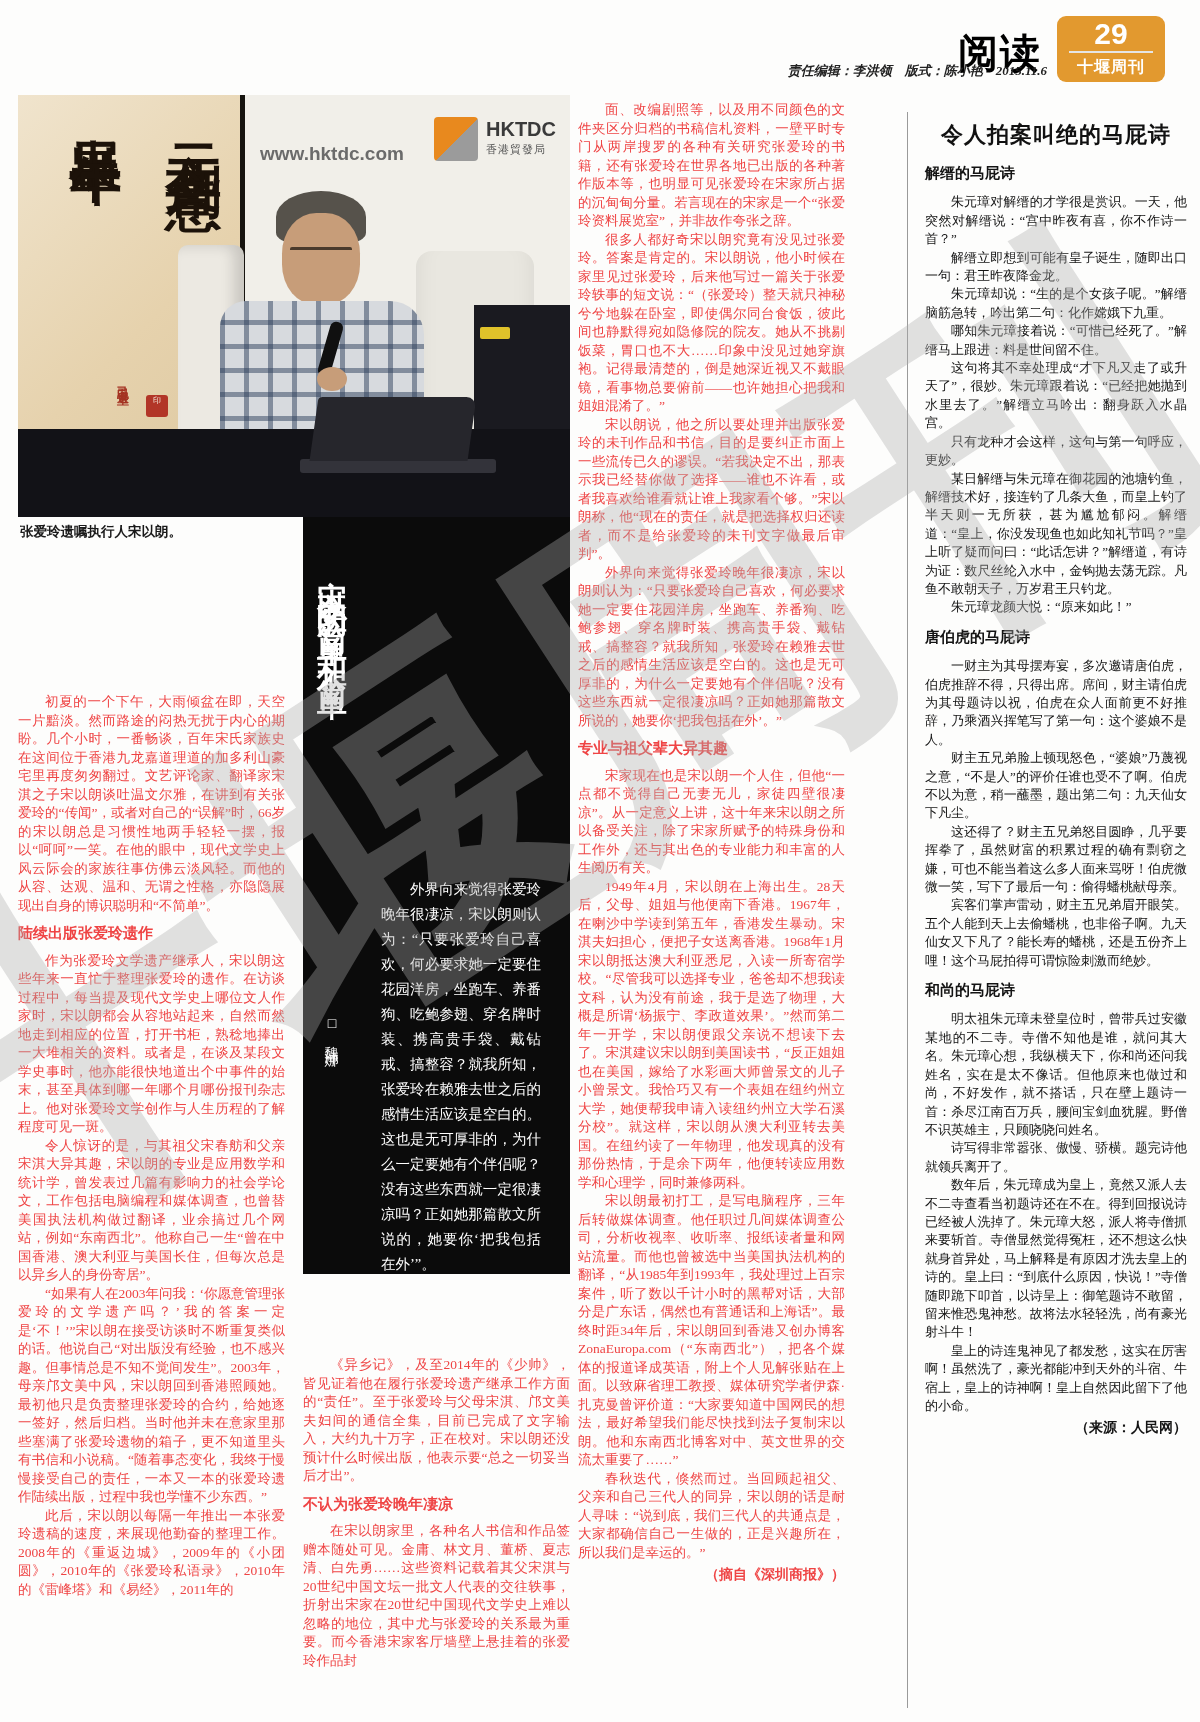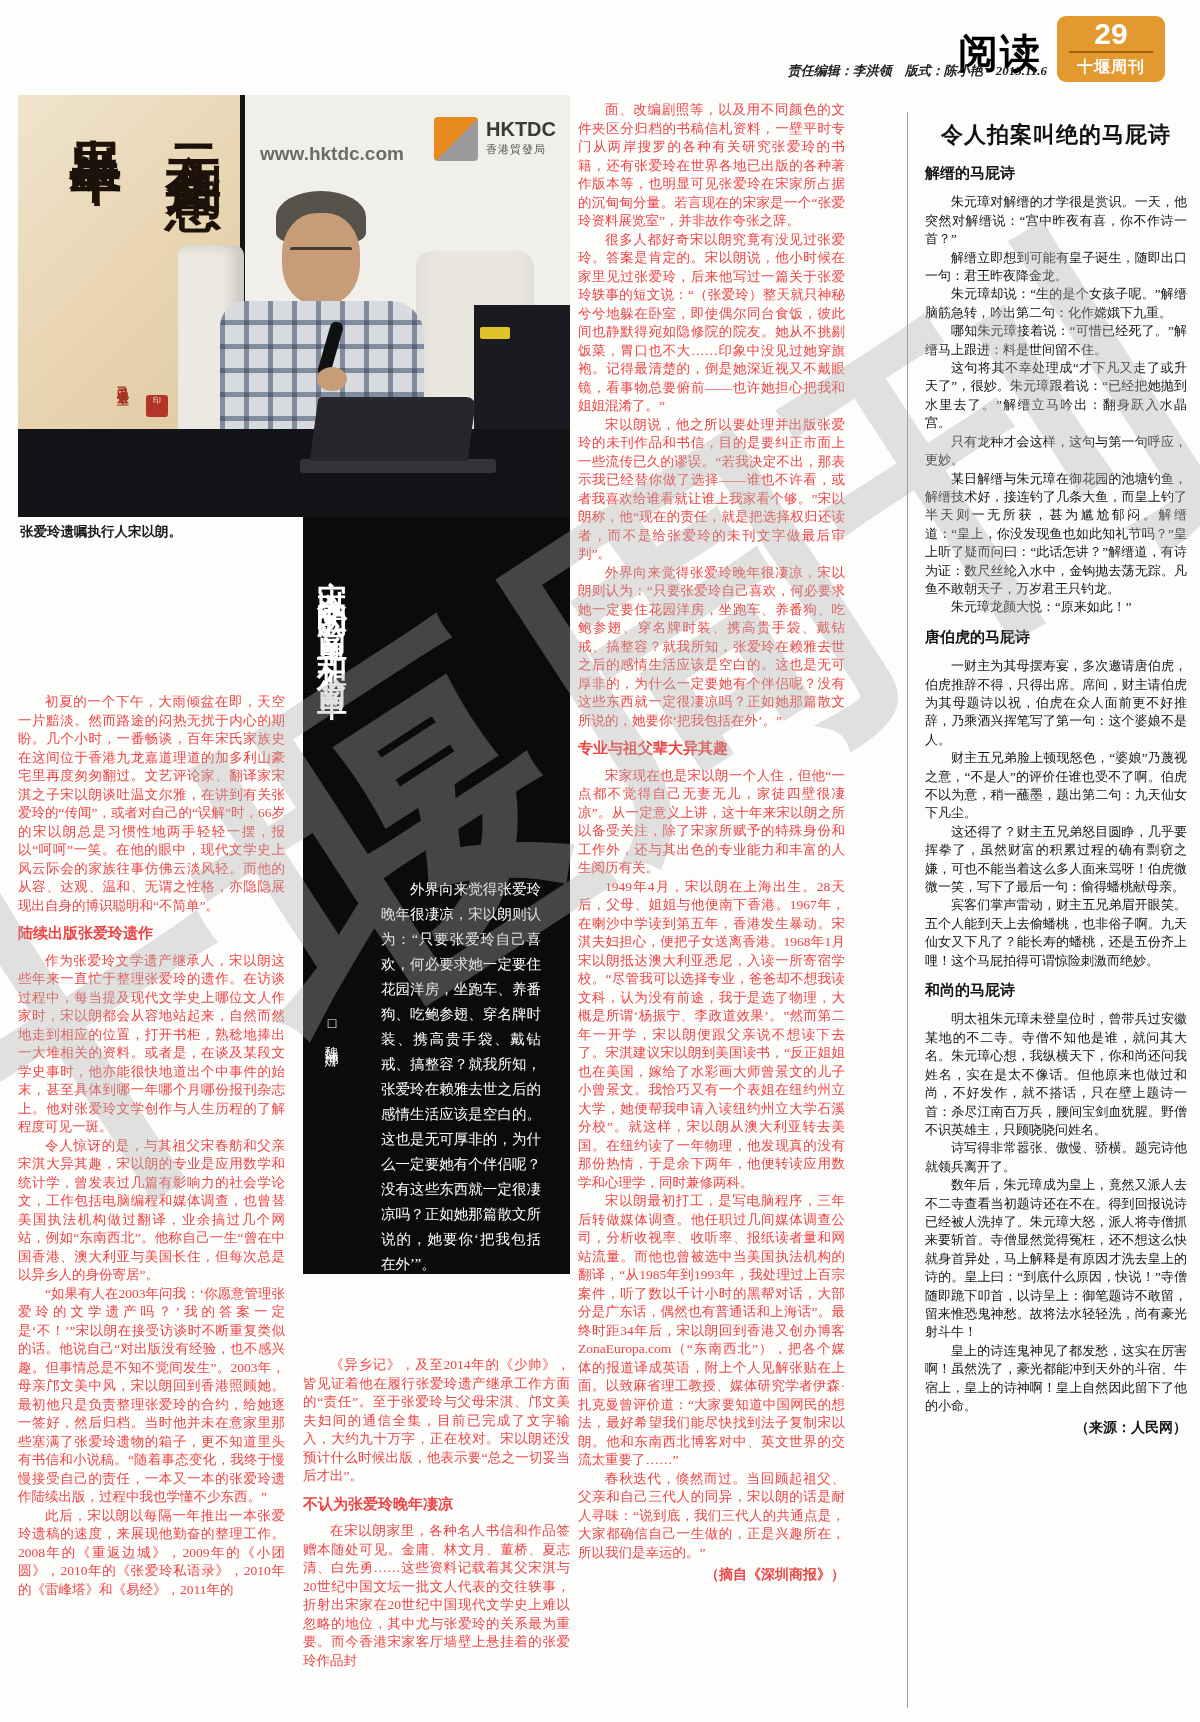--- a/index.html
+++ b/index.html
@@ -6,21 +6,21 @@
   .page{position:relative;width:1200px;height:1722px;margin:0 auto;background:#fdfdfc;overflow:hidden;
         font-family:"Liberation Serif","DejaVu Serif",serif;color:#111;}
   
   .masthead-section{position:absolute;left:958px;top:26px;font-family:"Liberation Sans",sans-serif;
         font-weight:bold;font-size:40px;letter-spacing:2px;color:#000;}
   .editor-line{position:absolute;right:153px;top:62px;font-style:italic;font-weight:bold;
         font-size:13px;color:#222;font-family:"Liberation Serif",serif;}
   .page-badge{position:absolute;left:1057px;top:16px;width:108px;height:66px;background:#e2992f;
         border-radius:9px;color:#fff;text-align:center;overflow:hidden;}
   .badge-number{font-family:"Liberation Sans",sans-serif;font-size:30px;line-height:34px;font-weight:bold;
-        border-bottom:2px solid #a16207;margin:1px 12px 0;}
+        border-bottom:2px solid #e5e5e5;margin:1px 12px 0;}
   .badge-name{font-family:"Liberation Sans",sans-serif;font-size:16px;font-weight:bold;line-height:27px;letter-spacing:1px;}
   
   .photo{position:absolute;left:18px;top:95px;width:552px;height:422px;background:#cfc8b8;overflow:hidden;}
   .photo-wall-left{position:absolute;left:0;top:0;width:226px;height:100%;
         background:linear-gradient(135deg,#f0e4cd 0%,#e6d2ad 55%,#dcc79f 100%);}
   .photo-wall-right{position:absolute;left:226px;top:0;width:326px;height:268px;background:#f1efe9;}
   .callig-col{position:absolute;writing-mode:vertical-rl;font-weight:bold;color:#1c1209;
         font-family:"Liberation Serif",serif;}
   .callig-a{left:138px;top:4px;font-size:56px;letter-spacing:10px;}
   .callig-b{left:42px;top:2px;font-size:52px;letter-spacing:4px;}

